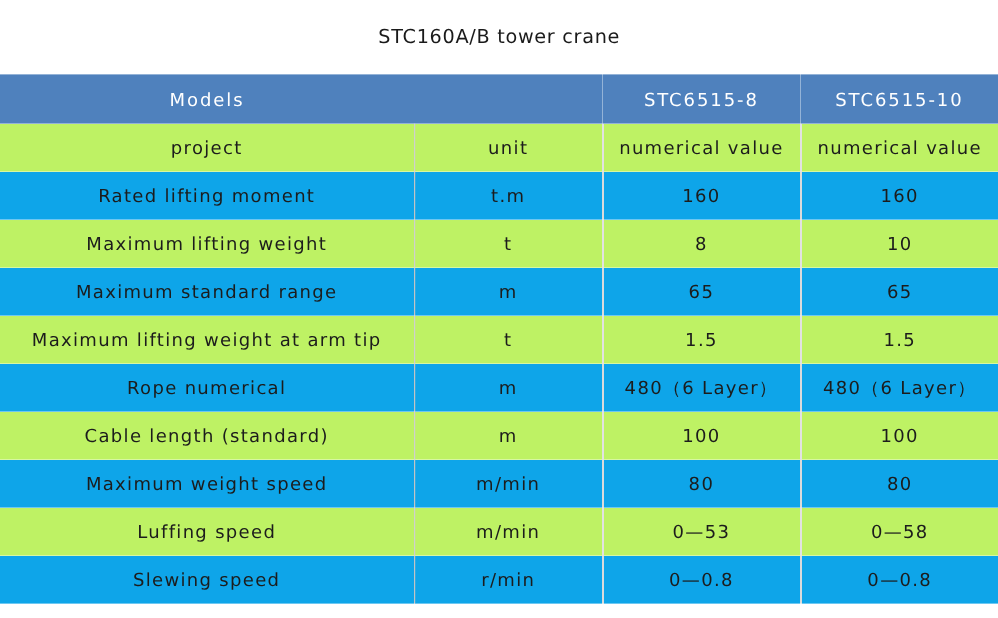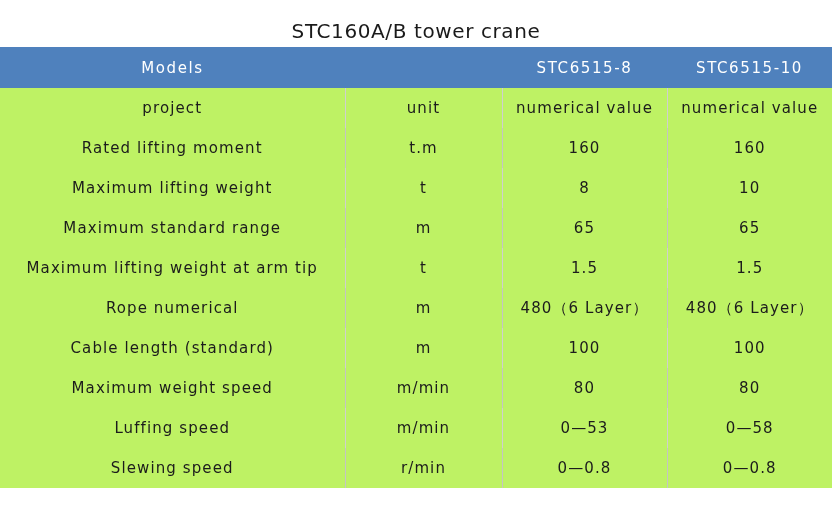--- a/index.html
+++ b/index.html
@@ -14,32 +14,32 @@
     overflow: hidden;
   }
   #page {
     position: relative;
     width: 832px;
     height: 515px;
     background: #ffffff;
   }
   .doc-title {
     text-align: center;
-    font-size: 20px;
+    font-size: 16px;
     color: #1a1a1a;
     letter-spacing: 0.6px;
     padding-top: 21px;
     padding-bottom: 0;
     line-height: 20px;
     font-family: "DejaVu Sans", sans-serif;
   }
   table.spec-table {
     border-collapse: collapse;
     width: 832px;
-    margin-top: 6px;
+    margin-top: 21px;
     table-layout: fixed;
   }
   table.spec-table td {
     text-align: center;
     vertical-align: middle;
     font-size: 15px;
     letter-spacing: 1.1px;
     color: #1c1c1c;
     height: 40px;
     padding: 0 2px;
@@ -52,21 +52,21 @@
     color: #ffffff;
     font-size: 15px;
     letter-spacing: 1.6px;
     height: 41px;
   }
   tr.row-white td {
     background: #bef264;
     border-left: 1px solid #cfcfcf;
   }
   tr.row-grey td {
-    background: #bef264;
+    background: #0ea5e9;
     border-left: 1px solid #c4c4c4;
   }
   tr.row-white td:first-child,
   tr.row-grey td:first-child {
     border-left: none;
   }
   tr.header-row td {
     border-left: none;
   }
   .col-project { width: 345px; }

